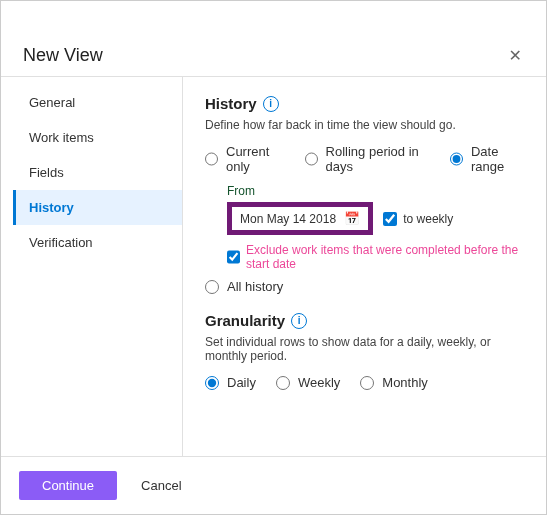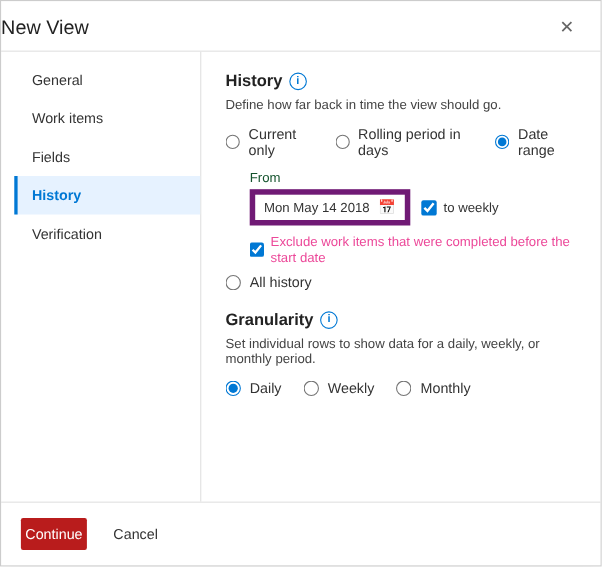--- a/index.html
+++ b/index.html
@@ -18,22 +18,23 @@
       background: #fff;
       border: 1px solid #ccc;
       box-shadow: 0 4px 20px rgba(0,0,0,0.2);
       display: flex;
       flex-direction: column;
     }
     .dialog-header {
       display: flex;
       align-items: center;
       justify-content: space-between;
-      padding: 14px 18px 10px 0;
+      padding: 14px 18px 10px 22px;
       border-bottom: 1px solid #e0e0e0;
+      margin-top: 30px;
     }
     .dialog-title {
       font-size: 18px;
       font-weight: 400;
       color: #222;
     }
     .close-btn {
       background: none;
       border: none;
       cursor: pointer;
@@ -184,24 +185,24 @@
       margin-top: 18px;
     }
     .dialog-footer {
       padding: 14px 18px;
       border-top: 1px solid #e0e0e0;
       display: flex;
       gap: 10px;
       align-items: center;
     }
     .btn-continue {
-      background: #b91c1c;
+      background: #8b5cf6;
       color: #fff;
       border: none;
-      padding: 7px 4px;
+      padding: 7px 23px;
       font-size: 13px;
       cursor: pointer;
       border-radius: 2px;
     }
     .btn-cancel {
       background: none;
       color: #333;
       border: none;
       padding: 7px 14px;
       font-size: 13px;

